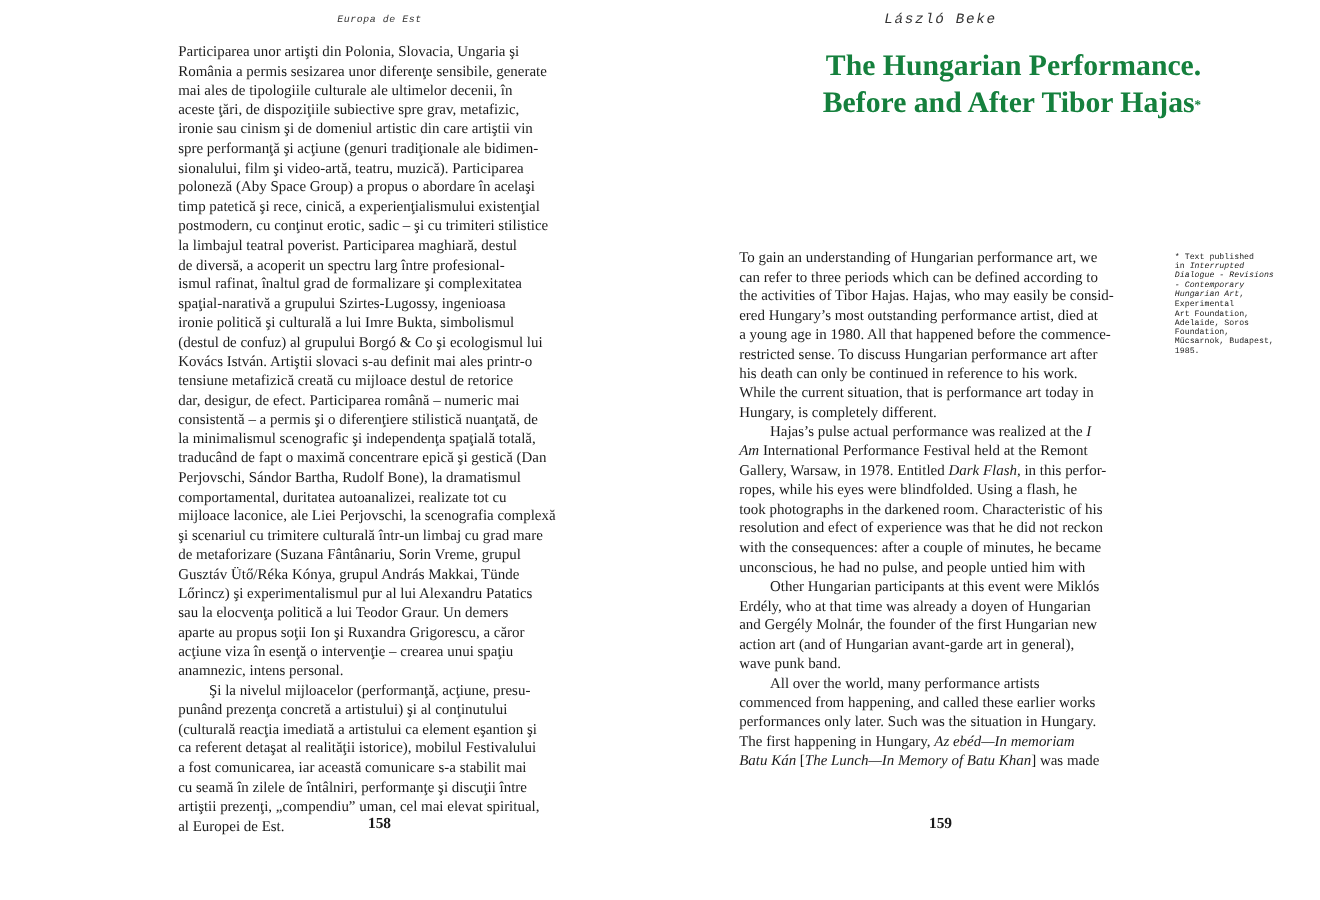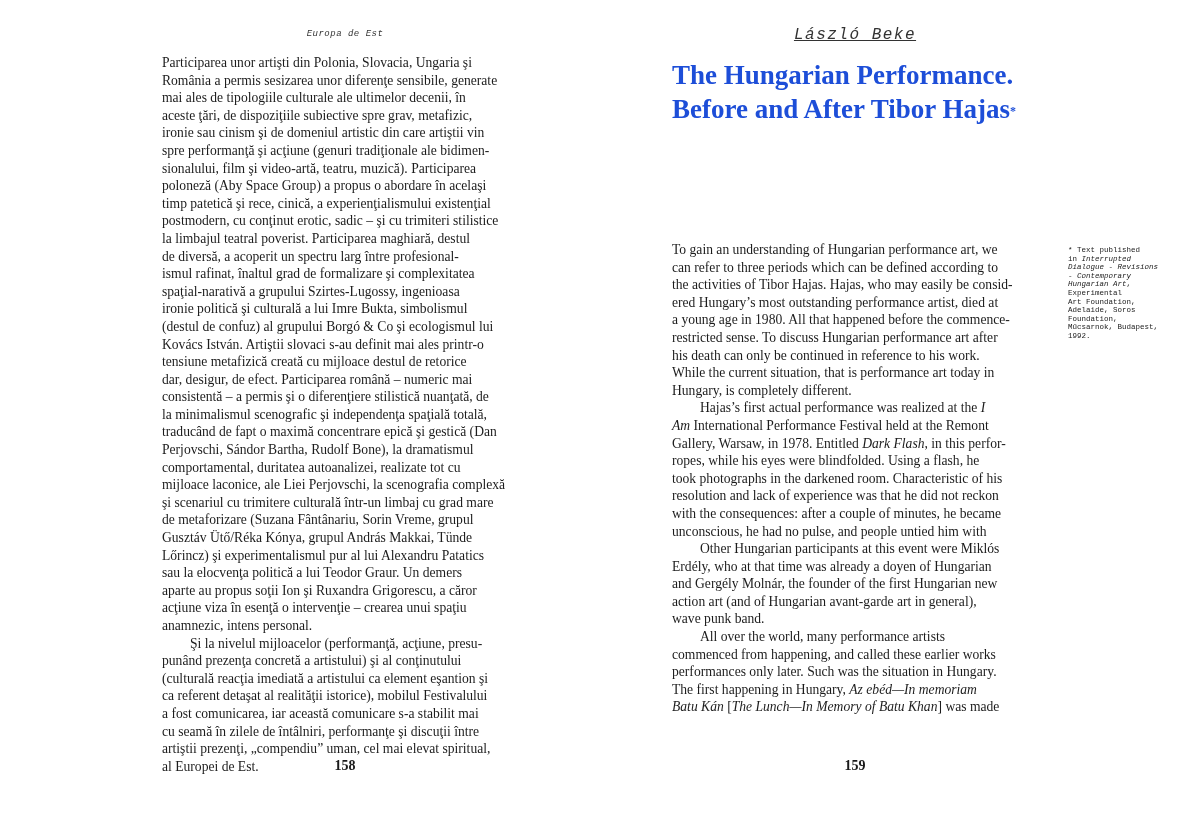--- a/index.html
+++ b/index.html
@@ -1,47 +1,47 @@
 <!DOCTYPE html>
 <html><head>
 <meta charset="utf-8">
 <style>
   html, body { margin: 0; padding: 0; background: #ffffff; }
   body { width: 1200px; height: 818px; position: relative; overflow: hidden; color: #1a1a1a; }
-  .page { position: absolute; top: 16px; height: 656px; }
+  .page { position: absolute; top: 0; height: 656px; }
   .page-left { left: 0; width: 600px; }
   .page-right { left: 600px; width: 600px; }
   .running-head {
     position: absolute; top: 13px;
     font-family: "Liberation Mono", "DejaVu Sans Mono", monospace;
     font-style: italic; font-size: 9px; letter-spacing: 0.5px; color: #333;
     text-align: center;
   }
   .page-left .running-head { left: 162px; width: 366px; }
-  .page-right .running-head { left: 72px; width: 366px; font-size: 16px; top: 10px; letter-spacing: 1.5px; text-decoration: underline; }
+  .page-right .running-head { left: 72px; width: 366px; font-size: 13px; top: 10px; letter-spacing: 1.5px; }
   .body-text {
     position: absolute;
     font-family: "Liberation Serif", "DejaVu Serif", serif;
     font-size: 13.6px; line-height: 17.6px; color: #1c1c1c;
   }
   .page-left .body-text { left: 162px; top: 38px; width: 372px; }
   .page-right .body-text { left: 72px; top: 225px; width: 372px; }
   .line { display: block; white-space: nowrap; }
   .indent { padding-left: 28px; }
   .folio {
     position: absolute; top: 742px;
     font-family: "Liberation Serif", "DejaVu Serif", serif;
     font-weight: bold; font-size: 14px; text-align: center;
   }
   .page-left .folio { left: 162px; width: 366px; }
   .page-right .folio { left: 72px; width: 366px; }
   .title {
     position: absolute; left: 72px; top: 42px; width: 420px;
     font-family: "Liberation Serif", "DejaVu Serif", serif;
-    font-weight: bold; font-size: 27px; line-height: 34px; color: #1d4ed8;
+    font-weight: bold; font-size: 27px; line-height: 34px; color: #15803d; text-align: right;
   }
   .title sup { font-size: 12px; vertical-align: top; position: relative; top: 2px; }
   .footnote {
     position: absolute; left: 468px; top: 230px; width: 130px;
     font-family: "Liberation Mono", "DejaVu Sans Mono", monospace;
     font-size: 7.5px; line-height: 8.6px; color: #222;
   }
   .footnote i { font-style: italic; }
 </style>
 </head>
@@ -104,26 +104,26 @@
   <div class="body-text" id="right-body">
       <span class="line"><span>To gain an understanding of Hungarian performance art, we</span></span>
       <span class="line"><span>can refer to three periods which can be defined according to</span></span>
       <span class="line"><span>the activities of Tibor Hajas. Hajas, who may easily be consid-</span></span>
       <span class="line"><span>ered Hungary’s most outstanding performance artist, died at</span></span>
       <span class="line"><span>a young age in 1980. All that happened before the commence-</span></span>
       <span class="line"><span>restricted sense. To discuss Hungarian performance art after</span></span>
       <span class="line"><span>his death can only be continued in reference to his work.</span></span>
       <span class="line"><span>While the current situation, that is performance art today in</span></span>
       <span class="line"><span>Hungary, is completely different.</span></span>
-      <span class="line indent"><span>Hajas’s first actual performance was realized at the </span><i>I</i></span>
+      <span class="line indent"><span>Hajas’s pulse actual performance was realized at the </span><i>I</i></span>
       <span class="line"><i>Am</i><span> International Performance Festival held at the Remont</span></span>
       <span class="line"><span>Gallery, Warsaw, in 1978. Entitled </span><i>Dark Flash</i><span>, in this perfor-</span></span>
       <span class="line"><span>ropes, while his eyes were blindfolded. Using a flash, he</span></span>
       <span class="line"><span>took photographs in the darkened room. Characteristic of his</span></span>
-      <span class="line"><span>resolution and lack of experience was that he did not reckon</span></span>
+      <span class="line"><span>resolution and efect of experience was that he did not reckon</span></span>
       <span class="line"><span>with the consequences: after a couple of minutes, he became</span></span>
       <span class="line"><span>unconscious, he had no pulse, and people untied him with</span></span>
       <span class="line indent"><span>Other Hungarian participants at this event were Miklós</span></span>
       <span class="line"><span>Erdély, who at that time was already a doyen of Hungarian</span></span>
       <span class="line"><span>and Gergély Molnár, the founder of the first Hungarian new</span></span>
       <span class="line"><span>action art (and of Hungarian avant-garde art in general),</span></span>
       <span class="line"><span>wave punk band.</span></span>
       <span class="line indent"><span>All over the world, many performance artists</span></span>
       <span class="line"><span>commenced from happening, and called these earlier works</span></span>
       <span class="line"><span>performances only later. Such was the situation in Hungary.</span></span>
@@ -134,16 +134,16 @@
       <span class="line"><span>* Text published</span></span>
       <span class="line"><span>in </span><i>Interrupted</i></span>
       <span class="line"><i>Dialogue - Revisions</i></span>
       <span class="line"><i>- Contemporary</i></span>
       <span class="line"><i>Hungarian Art</i><span>,</span></span>
       <span class="line"><span>Experimental</span></span>
       <span class="line"><span>Art Foundation,</span></span>
       <span class="line"><span>Adelaide, Soros</span></span>
       <span class="line"><span>Foundation,</span></span>
       <span class="line"><span>Műcsarnok, Budapest,</span></span>
-      <span class="line"><span>1992.</span></span>
+      <span class="line"><span>1985.</span></span>
     </div>
   <div class="folio">159</div>
 </div>
 
 </body></html>

